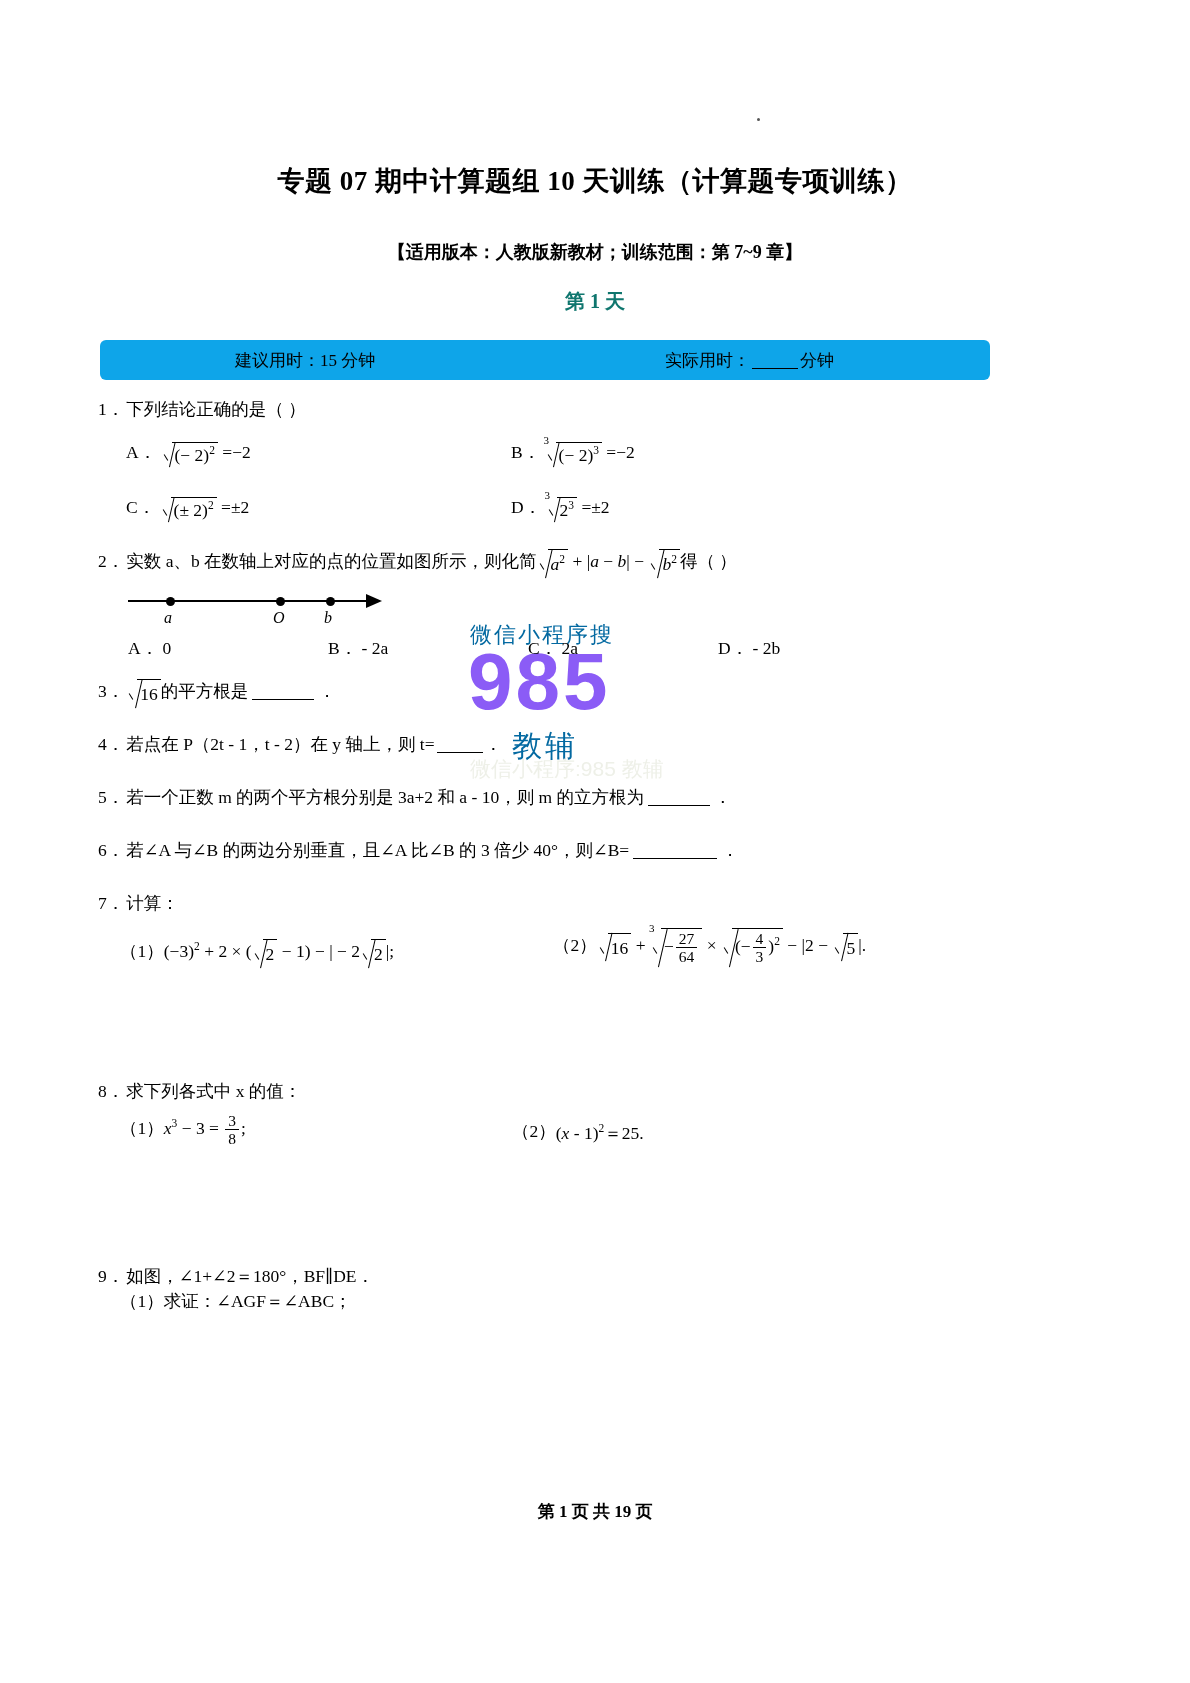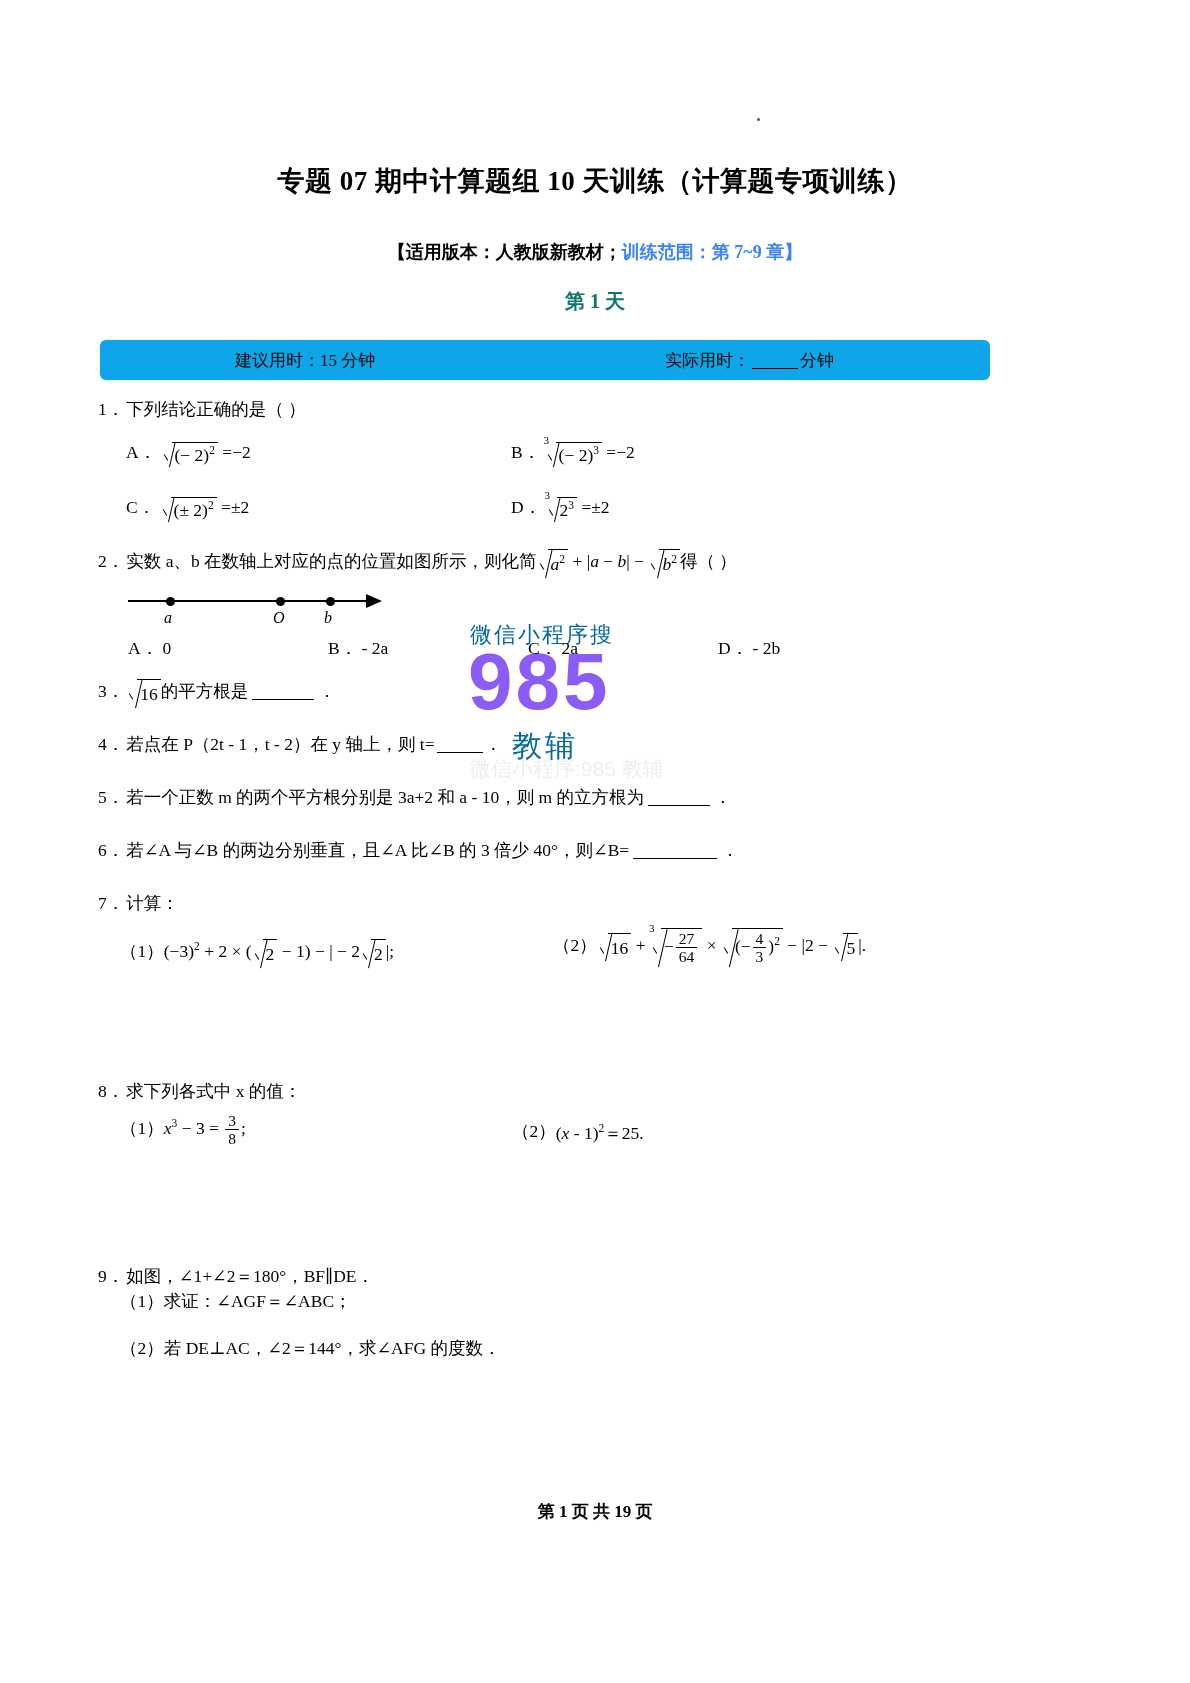--- a/index.html
+++ b/index.html
@@ -35,21 +35,21 @@
     letter-spacing:0.5px;
   }
   .subtitle{
     position:absolute;
     left:0; top:240px;
     width:1190px;
     text-align:center;
     font-size:18px;
     font-weight:bold;
   }
-  .subtitle .red{ color:#3b82f6; }
+  .subtitle .red{ color:#000000; }
   .day-heading{
     position:absolute;
     left:0; top:288px;
     width:1190px;
     text-align:center;
     font-size:20px;
     font-weight:bold;
     color:#0f766e;
   }
   
@@ -342,19 +342,16 @@
   </div>
 
   <div class="q" style="left:98px; top:1242px;margin-top:21px;">
     <span class="q-num">9．</span><span>如图，∠1+∠2＝180°，BF∥DE．</span>
   </div>
 
   <div class="q" style="left:120px; top:1288px;">
     <span>（1）</span><span>求证：∠AGF＝∠ABC；</span>
   </div>
 
-  <div class="q" style="left:120px; top:1335px;">
-    <span>（2）</span><span>若 DE⊥AC，∠2＝144°，求∠AFG 的度数．</span>
-  </div>
 
   <div class="footer">第 1 页 共 19 页</div>
 
 </div>
 
 </body></html>

